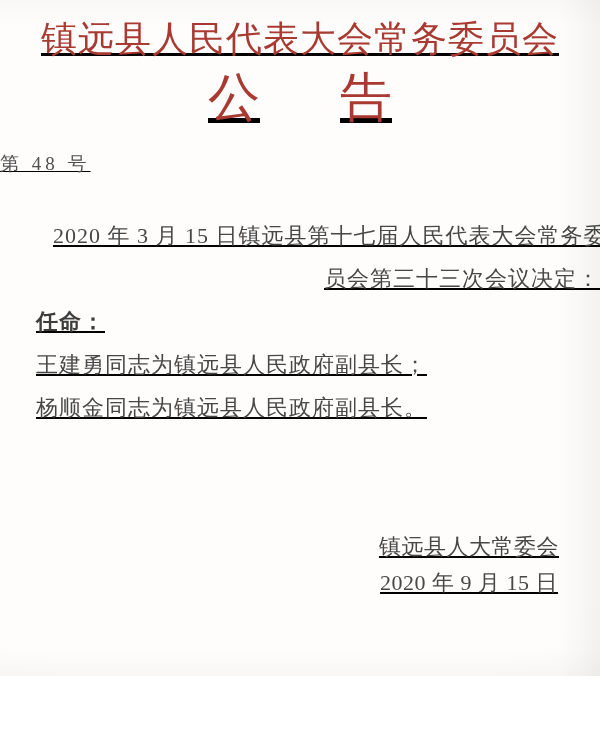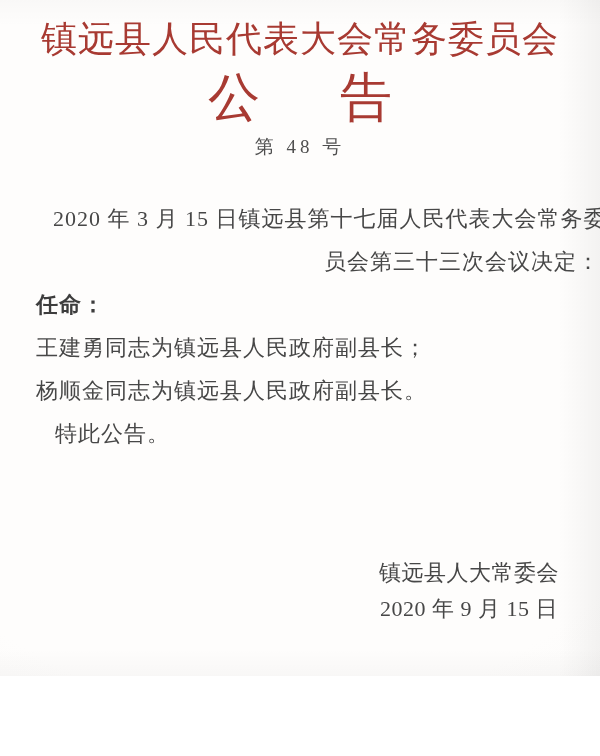--- a/index.html
+++ b/index.html
@@ -10,20 +10,21 @@
   .page {
     position: relative;
     width: 600px;
     height: 676px;
     overflow: hidden;
     font-family: "Liberation Serif", "DejaVu Serif", serif;
     background:
       linear-gradient(to right, rgba(0,0,0,0) 93%, rgba(0,0,0,0.025) 97%, rgba(0,0,0,0.045) 100%),
       linear-gradient(to bottom, rgba(0,0,0,0.02) 0%, rgba(0,0,0,0) 4%, rgba(0,0,0,0) 96%, rgba(0,0,0,0.025) 100%),
       radial-gradient(ellipse 130% 110% at 46% 40%, #fefdfc 60%, #f7f6f5 90%, #efeeed 100%);
+    text-decoration: underline;
   }
   .org-title {
     margin: 0;
     padding-top: 17px;
     text-align: center;
     font-size: 36px;
     font-weight: normal;
     letter-spacing: 1px;
     color: #a83a32;
     line-height: 44px;
@@ -32,22 +33,21 @@
     display: flex;
     justify-content: center;
     align-items: center;
     gap: 80px;
     height: 66px;
     margin-top: 4px;
     font-size: 52px;
     color: #a83a32;
   }
   .doc-number {
-    margin-top: 3px;
-    text-align: center;
+    margin-top: 20px;
     font-size: 19px;
     letter-spacing: 4px;
     color: #4f4f4f;
   }
   .doc-body {
     margin-top: 37px;
     font-size: 22px;
     line-height: 43px;
     letter-spacing: 1px;
     color: #474747;
@@ -81,21 +81,20 @@
   </div>
 
   <div class="doc-number">第 48 号</div>
 
   <div class="doc-body">
     <div class="line indent-first">2020 年 3 月 15 日镇远县第十七届人民代表大会常务委</div>
     <div class="line flush">员会第三十三次会议决定：</div>
     <div class="line sect bold">任命：</div>
     <div class="line sect">王建勇同志为镇远县人民政府副县长；</div>
     <div class="line sect">杨顺金同志为镇远县人民政府副县长。</div>
-    <div class="line closing">特此公告。</div>
   </div>
 
   <div class="doc-footer">
     <div class="line">镇远县人大常委会</div>
     <div class="line">2020 年 9 月 15 日</div>
   </div>
 
 </div>
 
 </body></html>

